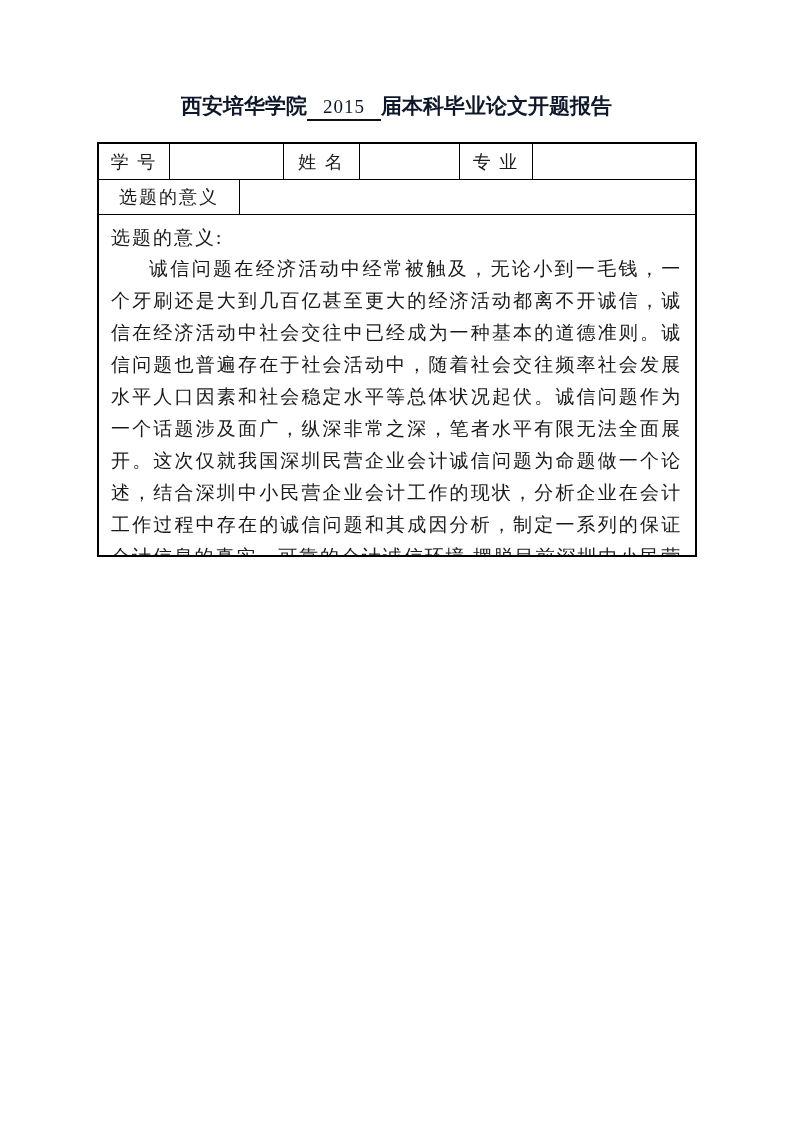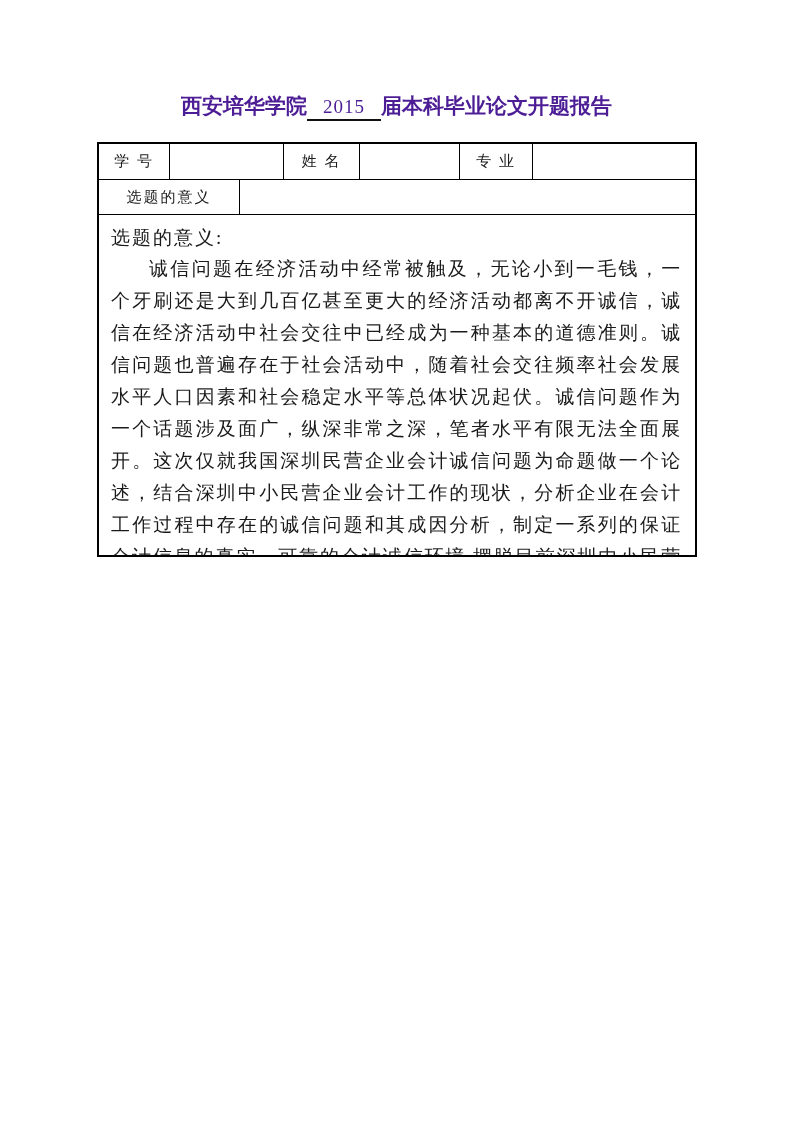--- a/index.html
+++ b/index.html
@@ -19,21 +19,21 @@
   
   .doc-title {
     position: absolute;
     top: 92px;
     left: 0;
     width: 100%;
     text-align: center;
     font-size: 21px;
     line-height: 28px;
     font-weight: bold;
-    color: #4c1d95;
+    color: #0f172a;
     white-space: nowrap;
   }
   .doc-title .year-blank {
     display: inline-block;
     font-weight: normal;
     font-size: 19px;
     letter-spacing: 1px;
     padding: 0 16px;
     border-bottom: 2px solid #111111;
     line-height: 24px;
@@ -58,21 +58,21 @@
     border-bottom: 1px solid #000000;
     flex: 0 0 auto;
   }
   .t-row.info-row   { height: 35px; }
   .t-row.title-row  { height: 34px; }
   .t-cell {
     box-sizing: border-box;
     display: flex;
     align-items: center;
     justify-content: center;
-    font-size: 15px;
+    font-size: 18px;
     letter-spacing: 2px;
     overflow: hidden;
     white-space: nowrap;
   }
   .t-cell.bordered { border-right: 1px solid #000000; }
   .w-id-label    { width: 71px; }
   .w-id-value    { width: 114px; }
   .w-name-label  { width: 76px; }
   .w-name-value  { width: 100px; }
   .w-major-label { width: 73px; }

